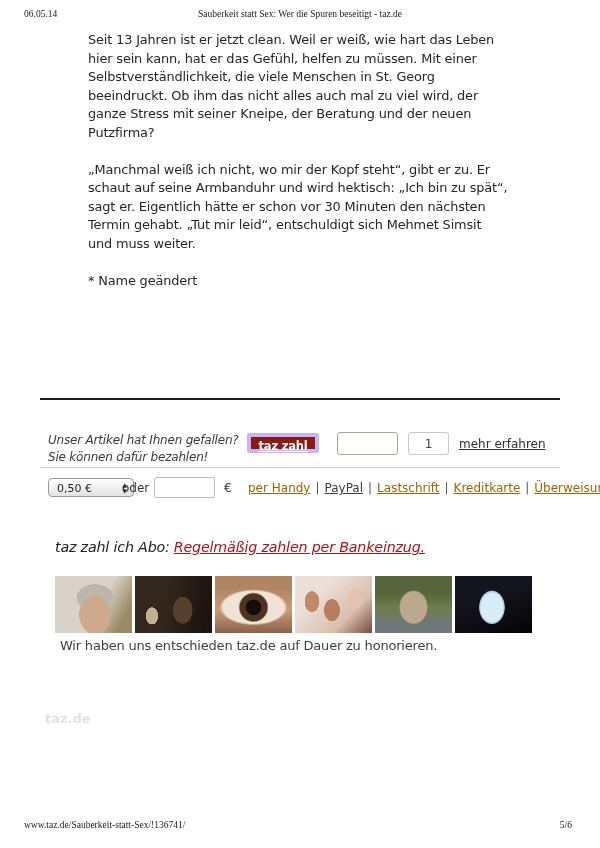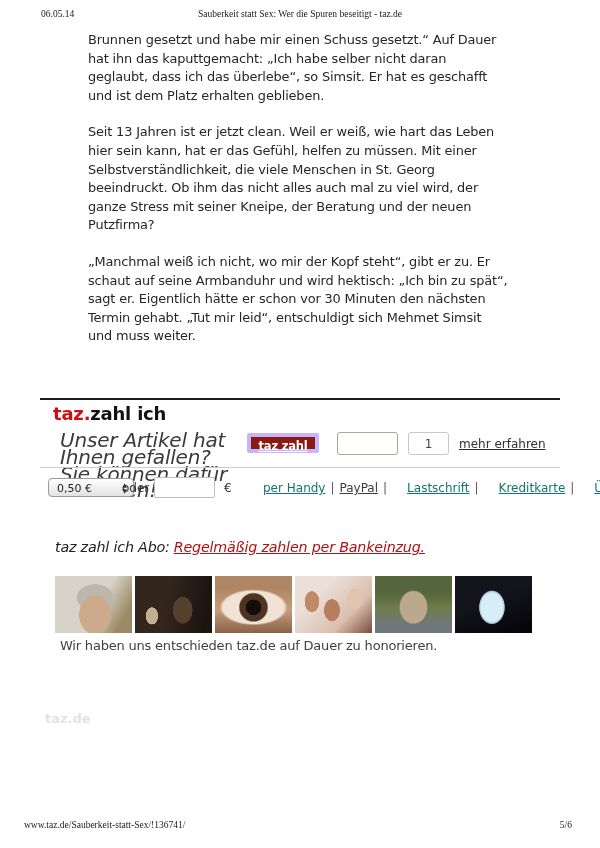--- a/index.html
+++ b/index.html
@@ -5,39 +5,39 @@
   * { margin:0; padding:0; box-sizing:border-box; }
   html,body { background:#fff; }
   .page {
     position:relative; width:600px; height:848px; margin:0 auto;
     background:#ffffff; overflow:hidden;
     font-family:"DejaVu Sans","Liberation Sans",sans-serif;
   }
   
   .print-hf { position:absolute; font-family:"Liberation Serif","DejaVu Serif",serif;
               font-size:9.5px; color:#1a1a1a; }
-  .hdr-date { left:41px; top:9px; }
+  .hdr-date { left:24px; top:9px; }
   .hdr-title { left:0; right:0; top:9px; text-align:center; }
   .ftr-url { left:24px; top:820px; }
   .ftr-page { right:28px; top:820px; }
   
   .article {
     position:absolute; left:88px; top:31px; width:420px;
     font-size:12.9px; line-height:18.6px; letter-spacing:-0.15px;
     color:#262626;
   }
   .article p { margin-bottom:18px; }
   .footnote { margin-top:1px; }
   
   .tzi-topline { position:absolute; left:40px; right:40px; top:398px; height:2px; background:#1c1c1c; }
   .tzi-brand { position:absolute; left:53px; top:403px; font-size:18px; font-weight:bold; color:#111; letter-spacing:-0.2px; }
   .tzi-brand .red { color:#cf0c0f; }
   .tzi-prompt {
     position:absolute; left:48px; top:432px; width:200px;
-    font-style:italic; font-size:20px; line-height:16.8px; color:#3a3a3a; letter-spacing:-0.2px;margin-left:12px;
+    font-style:italic; font-size:12px; line-height:16.8px; color:#3a3a3a; letter-spacing:-0.2px;
   }
   .tzi-paybtn {
     position:absolute; left:247px; top:433px; width:72px; height:20px;
     background:#8b1a12; border:4px solid #c4b5fd; border-radius:2px;
     color:#fff; font-size:11.5px; font-weight:bold; text-decoration:underline;
     text-align:center; line-height:18px; cursor:pointer; letter-spacing:-0.2px;
     font-family:"DejaVu Sans",sans-serif;
   }
   .tzi-input1 {
     position:absolute; left:337px; top:432px; width:61px; height:23px;
@@ -69,21 +69,21 @@
   }
   .lbl-oder { position:absolute; left:122px; top:481px; font-size:12px; color:#333; }
   .tzi-input2 {
     position:absolute; left:154px; top:477px; width:61px; height:21px;
     border:1px solid #bdbdbd; border-radius:2px; background:#fff; padding:0 4px;
     font-size:12px; color:#333; font-family:"DejaVu Sans",sans-serif;
   }
   .lbl-euro { position:absolute; left:224px; top:481px; font-size:12px; color:#333; }
   .tzi-methods { position:absolute; left:248px; top:481px; font-size:12px; white-space:nowrap; }
   .tzi-methods a { text-decoration:underline; cursor:pointer; }
-  .tzi-methods .m-red { color:#0f766e;margin-left:15px; }
+  .tzi-methods .m-red { color:#a16207; }
   .tzi-methods .m-dark { color:#3c3c3c; }
   .tzi-methods .sep { color:#555; margin:0 5px; text-decoration:none; }
   
   .tzi-abo { position:absolute; left:55px; top:539px; font-style:italic; font-size:14.3px; letter-spacing:-0.2px; color:#222;text-align:center; }
   .tzi-abo a { color:#b01113; text-decoration:underline; cursor:pointer; margin-left:4px; }
   
   .tzi-strip { position:absolute; left:55px; top:576px; display:flex; gap:3px; }
   .ph { width:77px; height:57px; }
   .ph1 { background:
       radial-gradient(ellipse 26px 32px at 52% 68%, #cdaa8c 60%, rgba(0,0,0,0) 62%),
@@ -115,28 +115,27 @@
 </style>
 </head>
 <body>
 
 <div class="page">
 
   <div class="print-hf hdr-date">06.05.14</div>
   <div class="print-hf hdr-title">Sauberkeit statt Sex: Wer die Spuren beseitigt - taz.de</div>
 
   <div class="article">
-    <p>Brunnen gesetzt und habe mir einen Schuss gesetzt.“ Auf Dauer hat ihn das kaputtgemacht: „Ich habe selber nicht daran geglaubt, dass ich das überlebe“, so Simsit. Er hat es geschafft und ist dem Platz erhalten geblieben.</p>
     <p>Seit 13 Jahren ist er jetzt clean. Weil er weiß, wie hart das Leben hier sein kann, hat er das Gefühl, helfen zu müssen. Mit einer Selbstverständlichkeit, die viele Menschen in St. Georg beeindruckt. Ob ihm das nicht alles auch mal zu viel wird, der ganze Stress mit seiner Kneipe, der Beratung und der neuen Putzfirma?</p>
     <p>„Manchmal weiß ich nicht, wo mir der Kopf steht“, gibt er zu. Er schaut auf seine Armbanduhr und wird hektisch: „Ich bin zu spät“, sagt er. Eigentlich hätte er schon vor 30 Minuten den nächsten Termin gehabt. „Tut mir leid“, entschuldigt sich Mehmet Simsit und muss weiter.</p>
+    <p class="footnote">* Name geändert</p>
   </div>
 
   <div class="tzi-topline"></div>
 
-  <div class="tzi-brand"><span class="red">taz.</span><span>zahl ich</span></div>
 
   <div class="tzi-prompt">
     <div>Unser Artikel hat Ihnen gefallen?</div>
     <div>Sie können dafür bezahlen!</div>
   </div>
 
   <div class="tzi-paybtn">taz zahl ich.</div>
 
   <input class="tzi-input1" type="text" value="" style="">
 

